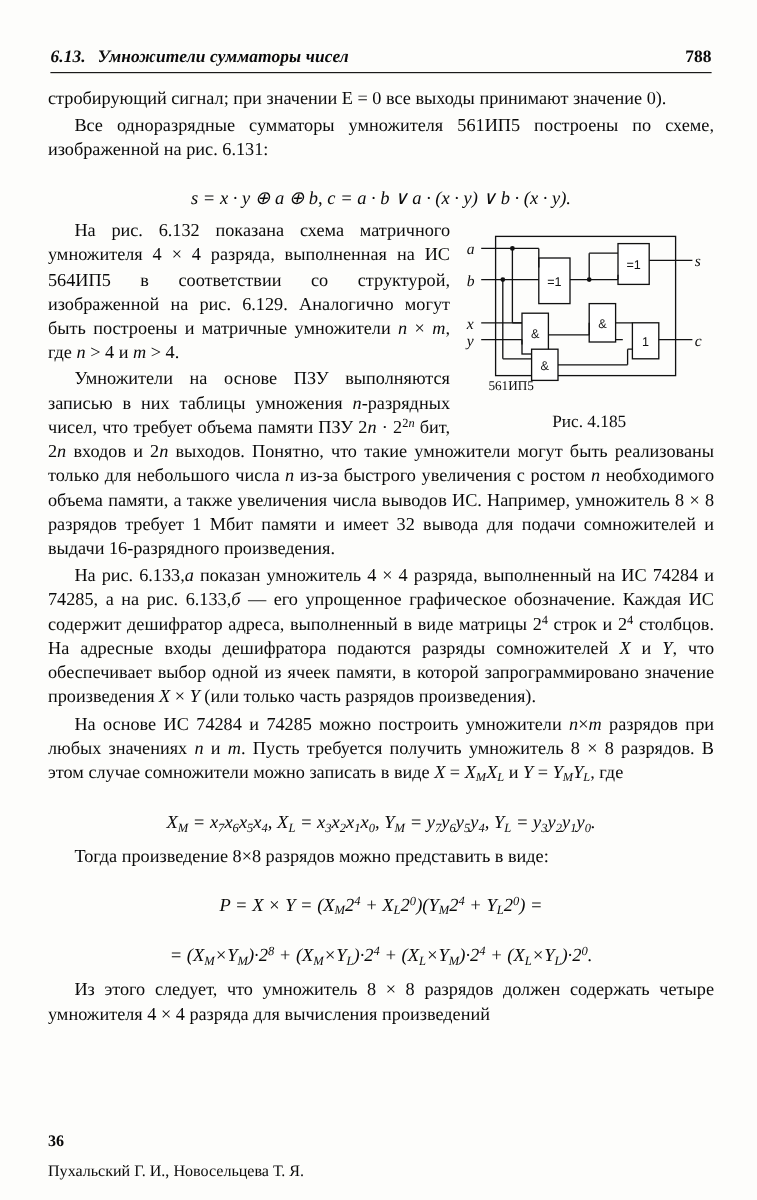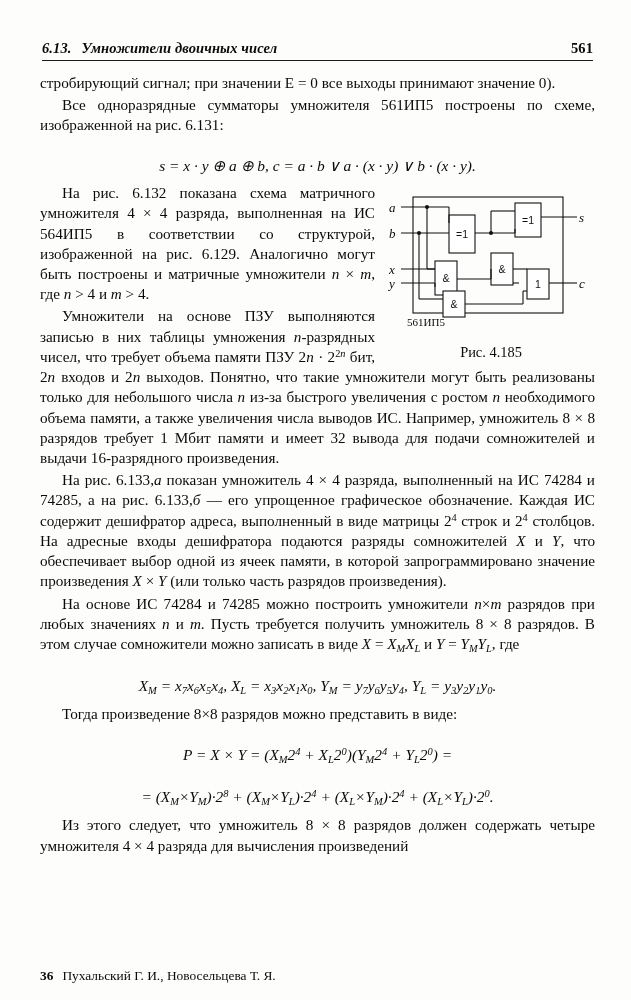--- a/index.html
+++ b/index.html
@@ -104,41 +104,42 @@
   
   .footer {
     position: absolute;
     left: 40px;
     bottom: 16px;
     font-size: 13.4px;
     font-weight: bold;
     display: flex;
     align-items: baseline;
     gap: 9px;
+    flex-direction: column;
   }
   .footer-authors {
     font-weight: normal;
   }
   .clearfix::after {
     content: "";
     display: block;
     clear: both;
   }
 </style>
 </head>
 <body>
 
 <div class="page">
 
   <div class="header">
     <div class="header-left">
       <span class="header-sec">6.13.</span>
-      <span class="header-sec">Умножители двоичных чисел</span>
-    </div>
-    <div>561</div>
+      <span class="header-sec">Умножители сумматоры чисел</span>
+    </div>
+    <div>788</div>
   </div>
   <div class="header-rule"></div>
 
   <div class="content clearfix">
 
     <p class="noindent">стробирующий сигнал; при значении E = 0 все выходы принимают значение 0).</p>
 
     <p class="para">Все одноразрядные сумматоры умножителя 561ИП5 построены по схеме, изображенной на рис. 6.131:</p>
 
     <div class="formula">

